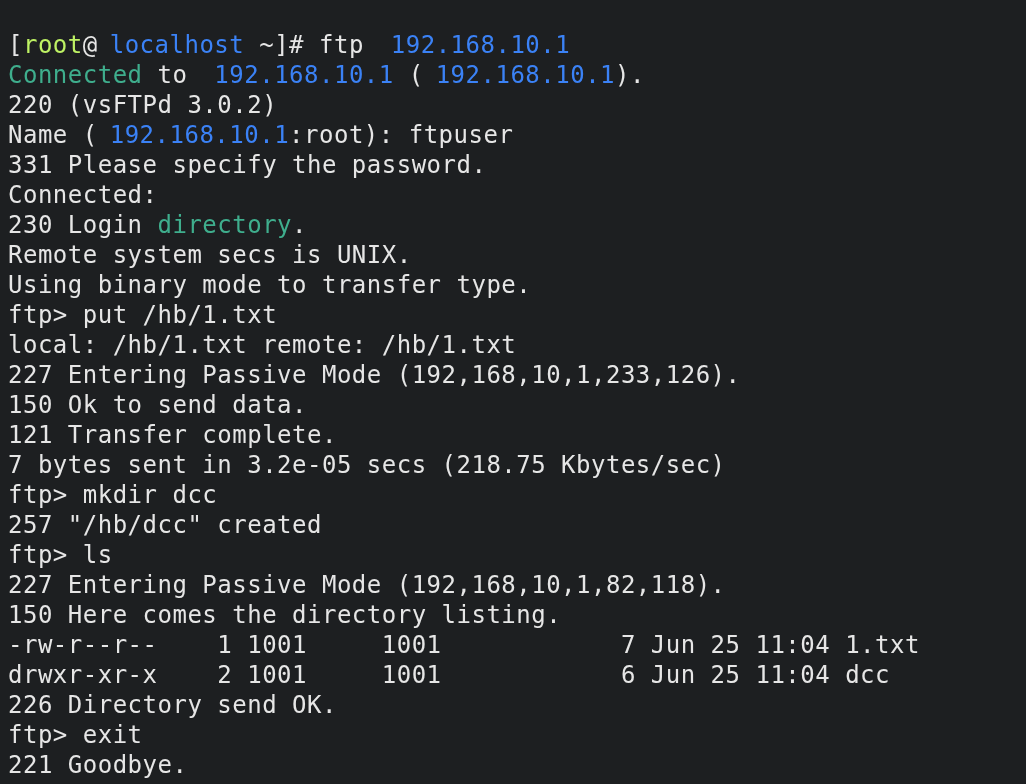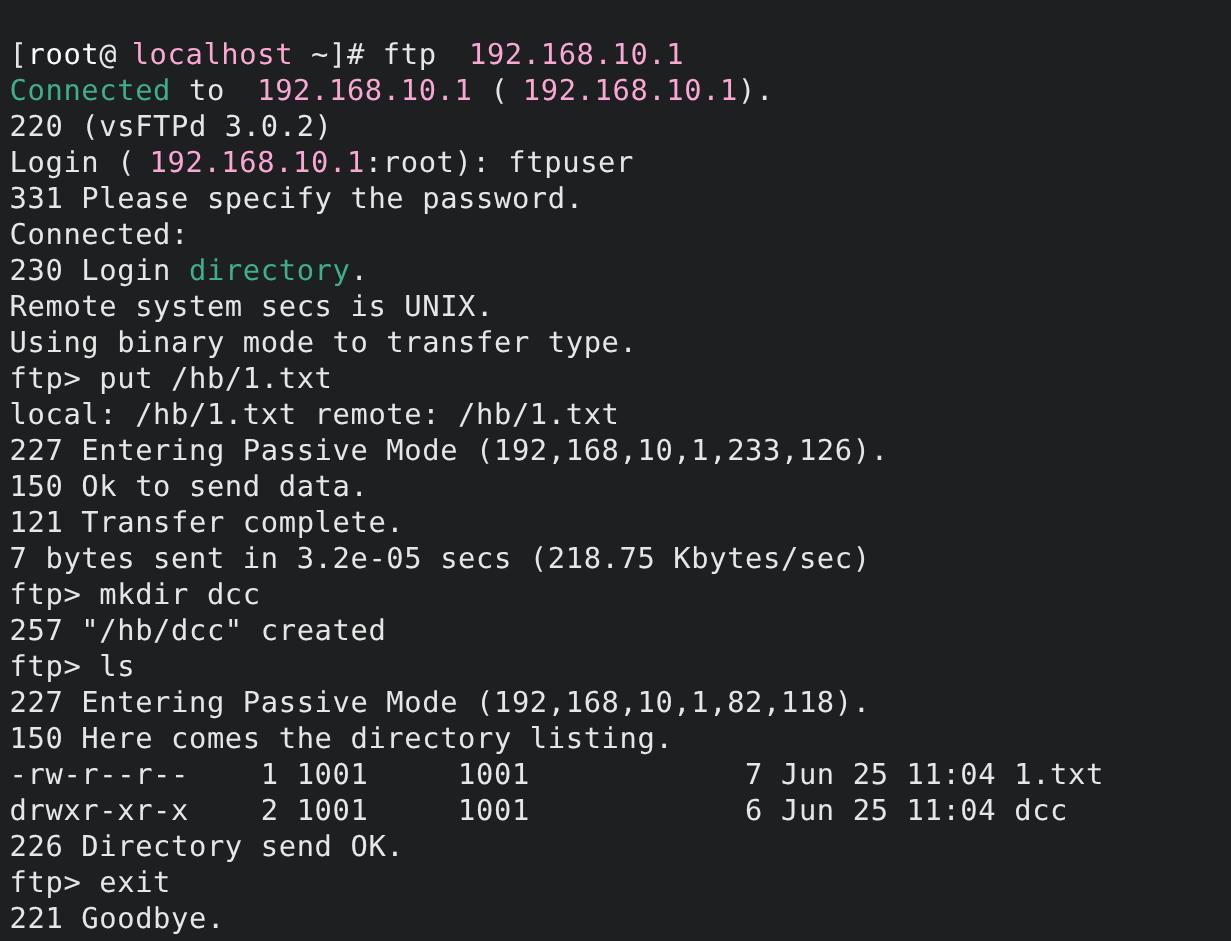--- a/index.html
+++ b/index.html
@@ -12,33 +12,33 @@
   }
   .terminal {
     font-family: "DejaVu Sans Mono", "Liberation Mono", "Consolas", monospace;
     font-size: 24px;
     line-height: 30px;
     color: #e6e6e6;
     white-space: pre;
     padding: 0 8px 0 8px;
     letter-spacing: 0.5px;
   }
-  .red    { color: #ffffff; }
+  .red    { color: #bef264; }
   .green  { color: #3fae8d; }
-  .magenta{ color: #f9a8d4; padding-left: 12px; }
+  .magenta{ color: #3b82f6; padding-left: 12px; }
   .white  { color: #e6e6e6; }
 </style>
 </head>
 <body>
 
 <div class="terminal">
 <span><span class="white">[</span><span class="red">root</span><span class="white">@</span><span class="magenta">localhost</span><span class="white"> ~</span><span class="white">]# </span><span class="white">ftp </span><span class="magenta">192.168.10.1</span></span>
 <span><span class="green">Connected</span><span class="white"> to </span><span class="magenta">192.168.10.1</span><span class="white"> (</span><span class="magenta">192.168.10.1</span><span class="white">).</span></span>
 <span class="white">220 (vsFTPd 3.0.2)</span>
-<span><span class="white">Login (</span><span class="magenta">192.168.10.1</span><span class="white">:root): ftpuser</span></span>
+<span><span class="white">Name (</span><span class="magenta">192.168.10.1</span><span class="white">:root): ftpuser</span></span>
 <span class="white">331 Please specify the password.</span>
 <span class="white">Connected:</span>
 <span><span class="white">230 Login </span><span class="green">directory</span><span class="white">.</span></span>
 <span class="white">Remote system secs is UNIX.</span>
 <span class="white">Using binary mode to transfer type.</span>
 <span class="white">ftp&gt; put /hb/1.txt</span>
 <span class="white">local: /hb/1.txt remote: /hb/1.txt</span>
 <span class="white">227 Entering Passive Mode (192,168,10,1,233,126).</span>
 <span class="white">150 Ok to send data.</span>
 <span class="white">121 Transfer complete.</span>

